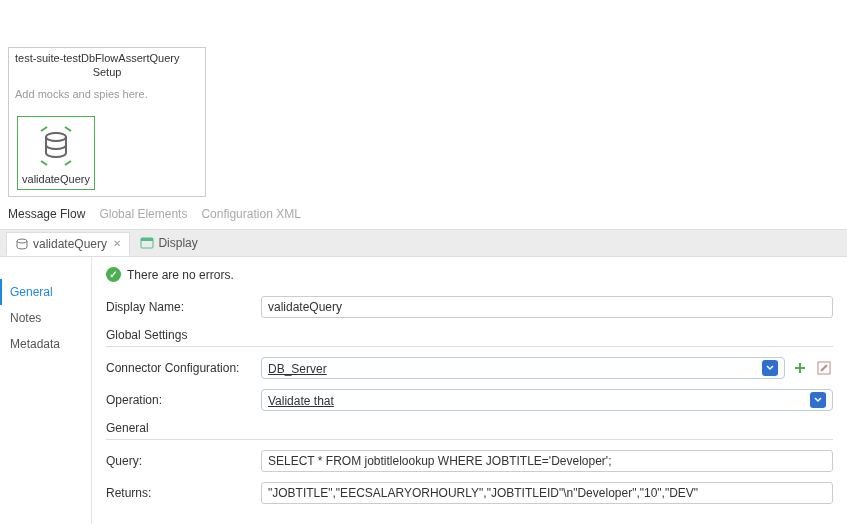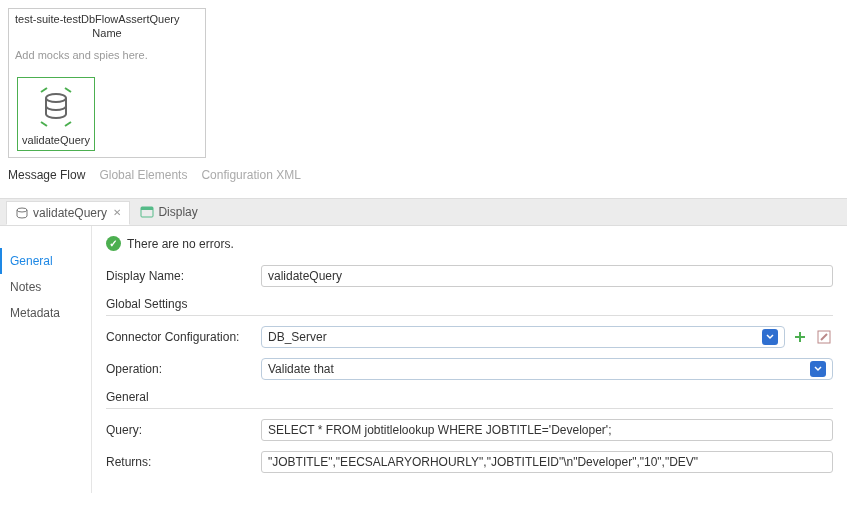--- a/index.html
+++ b/index.html
@@ -1,59 +1,59 @@
 <!DOCTYPE html>
 <html><head>
 <meta charset="utf-8">
 <style>
   * { box-sizing: border-box; margin: 0; padding: 0; }
   body { font-family: -apple-system, "Helvetica Neue", Arial, sans-serif; font-size: 12px; color: #333; background: #fff; width: 847px; }
   .canvas { padding: 8px 8px 0 8px; }
-  .flow-box { border: 1px solid #ccc; width: 198px; background: #fff; }
+  .flow-box { border: 1px solid #ccc; width: 198px; background: #fff; margin-top: 39px; }
   .flow-title { text-align: left; font-size: 11px; padding: 4px 6px 0 6px; color: #333; }
   .flow-sub { text-align: center; font-size: 11px; padding: 2px 0 4px 0; color: #333; }
   .mocks { color: #999; font-size: 11px; padding: 6px 6px 12px 6px; }
   .test-label { text-align: center; font-size: 11px; padding: 2px 0; color: #333; }
   .component { width: 78px; margin: 4px 0 6px 8px; border: 1px solid #4caf50; text-align: center; padding: 6px 2px 4px 2px; }
   .component-label { font-size: 11px; color: #333; margin-top: 4px; }
   .db-icon-wrap { display:flex; justify-content:center; }
-  .canvas-tabs { display: flex; gap: 14px; padding: 10px 8px 16px 8px; font-size: 12px; }
+  .canvas-tabs { display: flex; gap: 14px; padding: 10px 8px 8px 8px; font-size: 12px; }
   .canvas-tabs .active { color: #333; }
   .canvas-tabs .inactive { color: #aaa; }
   .panel-tabs { display: flex; align-items: center; background: #ececec; border-top: 1px solid #ddd; border-bottom: 1px solid #ddd; height: 28px; padding-left: 6px; gap: 2px; }
   .ptab { display: flex; align-items: center; gap: 4px; padding: 4px 8px; font-size: 12px; color: #555; }
   .ptab.active { background: #fff; border: 1px solid #ddd; border-bottom: 1px solid #fff; margin-bottom: -1px; }
   .ptab .close { color: #999; font-size: 10px; margin-left: 2px; }
   .mini-icon { width: 14px; height: 14px; display: inline-block; }
   .panel-body { display: flex; }
   .sidebar { width: 92px; border-right: 1px solid #e5e5e5; padding-top: 22px; }
   .sidebar-item { display:block; padding: 6px 10px; font-size: 12px; color: #555; cursor: pointer; }
   .sidebar-item.sel { color: #1e88e5; border-left: 2px solid #1e88e5; padding-left: 8px; }
   .main { flex: 1; padding: 10px 14px; }
   .status-row { display: flex; align-items: center; gap: 6px; margin-bottom: 14px; }
   .ok-circle { width: 15px; height: 15px; border-radius: 50%; background: #4caf50; color: #fff; display: flex; align-items: center; justify-content: center; font-size: 10px; font-weight: bold; }
   .field-row { display: flex; align-items: center; margin-bottom: 10px; }
   .field-label { width: 155px; font-size: 12px; color: #333; }
   .text-input { flex: 1; height: 22px; border: 1px solid #ccc; border-radius: 3px; padding: 2px 6px; font-size: 12px; color: #333; background: #fff; }
   .group-label { font-size: 12px; color: #333; margin: 6px 0 4px 0; }
   .group-rule { border: none; border-top: 1px solid #ddd; margin-bottom: 10px; }
   .select-wrap { flex: 1; display:flex; align-items:center; gap:6px; }
-  .select { flex:1; height: 22px; border: 1px solid #bcd; border-radius: 4px; padding: 2px 6px; font-size: 12px; background: #fff; display:flex; justify-content:space-between; align-items:center; }
+  .select { flex:1; height: 22px; border: 1px solid #bcd; border-radius: 4px; padding: 2px 6px; font-size: 12px; background: #fff; display:flex; justify-content:space-between; align-items:flex-end;text-decoration:underline; }
   .select-caret { width: 16px; height: 16px; background: #2f6fd0; border-radius: 3px; display:flex; align-items:center; justify-content:center; }
   .select-caret svg { display:block; }
   .icon-btn { width: 18px; height: 18px; display:flex; align-items:center; justify-content:center; cursor:pointer; }
   .indent { padding-left: 0; }
 </style>
 </head>
 <body>
 
 <div class="canvas">
   <div class="flow-box">
     <div class="flow-title">test-suite-testDbFlowAssertQuery</div>
-    <div class="flow-sub">Name</div>
+    <div class="flow-sub">Setup</div>
     <div class="mocks">Add mocks and spies here.</div>
     <div class="component">
       <div class="db-icon-wrap">
         <svg width="46" height="46" viewBox="0 0 46 46">
           <g fill="none" stroke="#4caf50" stroke-width="2">
             <path d="M8 8 L14 4 M38 8 L32 4 M8 38 L14 42 M38 38 L32 42"></path>
           </g>
           <g fill="none" stroke="#666" stroke-width="2">
             <ellipse cx="23" cy="14" rx="10" ry="4"></ellipse>
             <path d="M13 14 V30 A10 4 0 0 0 33 30 V14"></path>

